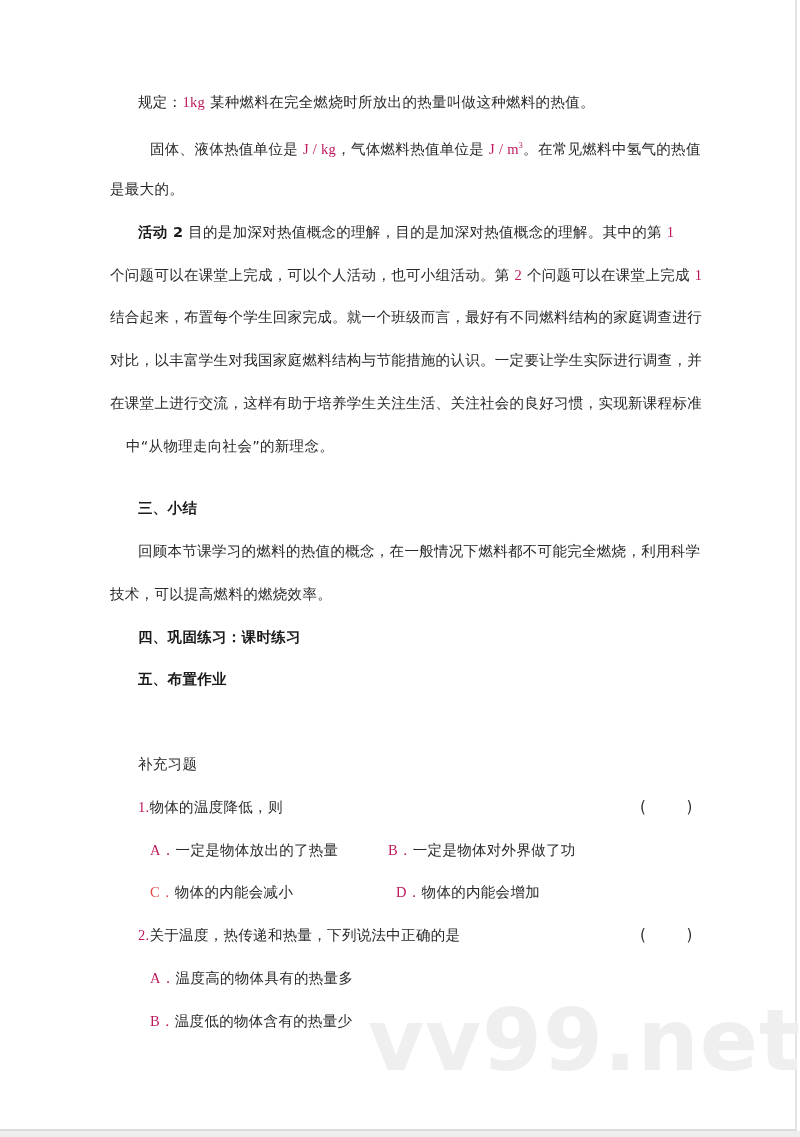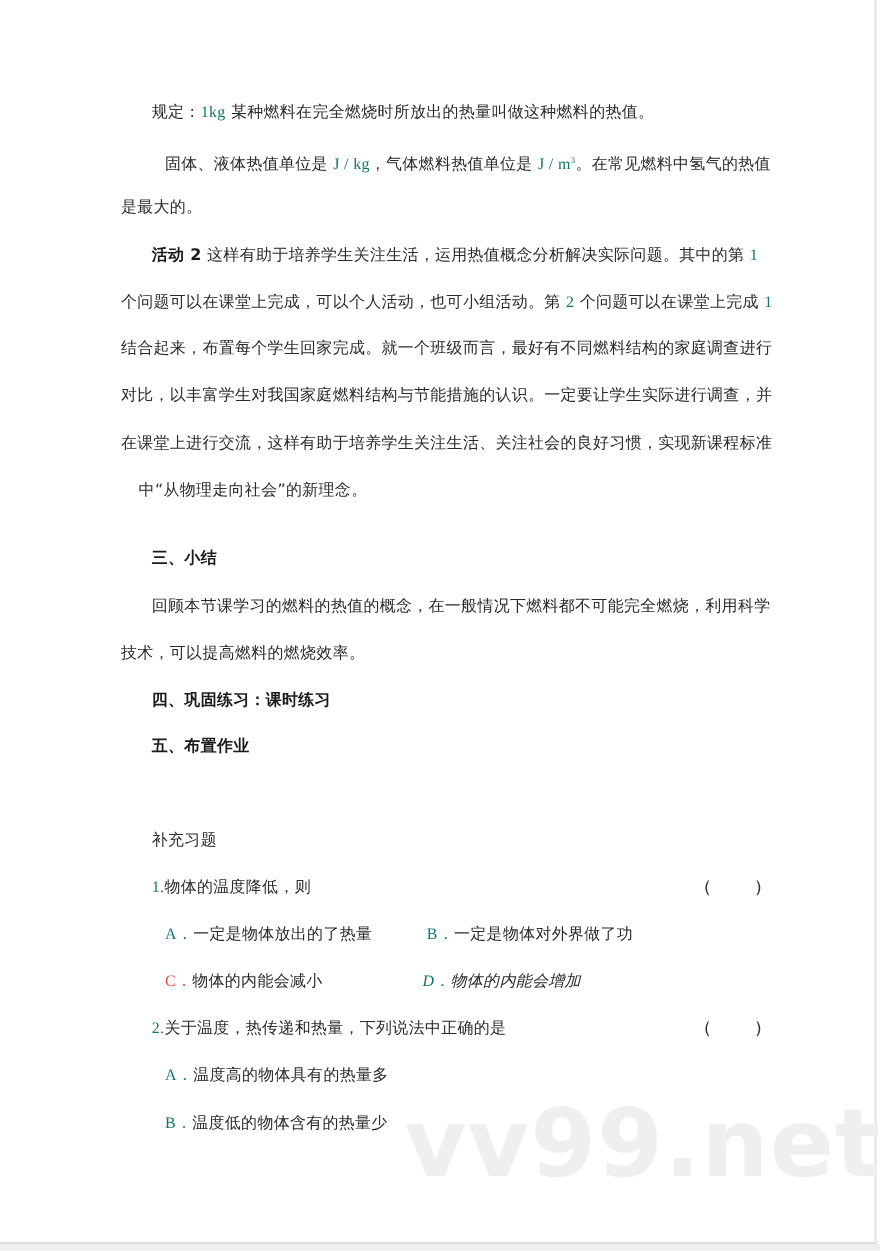--- a/index.html
+++ b/index.html
@@ -35,21 +35,21 @@
     }
     .line {
       position: absolute;
       font-size: 14.5px;
       line-height: 20px;
       white-space: nowrap;
       letter-spacing: 0.3px;
     }
     .serif {
       font-family: "Liberation Serif", "DejaVu Serif", serif;
-      color: #0f766e;
+      color: #be185d;
       font-weight: normal;
     }
     .bold { font-weight: bold; color: #1a1a1a; }
     .sup { font-size: 8px; vertical-align: super; }
     .red { color: #e04848; }
     .paren {
       position: absolute;
       font-size: 15px;
       line-height: 20px;
       color: #333;
@@ -79,21 +79,21 @@
 
   <div class="line" style="left:150px; top:136px;">
     <span>固体、液体热值单位是</span>
     <span class="serif">J / kg</span><span>，气体燃料热值单位是</span>
     <span class="serif"><span>J / m</span><span class="sup">3</span></span><span>。在常见燃料中氢气的热值</span>
   </div>
   <div class="line" style="left:110px; top:179px;">是最大的。</div>
 
   <div class="line" style="left:138px; top:222px;">
     <span class="bold">活动 2</span>
-    <span>这样有助于培养学生关注生活，运用热值概念分析解决实际问题。其中的第</span>
+    <span>目的是加深对热值概念的理解，目的是加深对热值概念的理解。其中的第</span>
     <span class="serif">1</span>
   </div>
   <div class="line" style="left:110px; top:265px;">
     <span>个问题可以在课堂上完成，可以个人活动，也可小组活动。第</span>
     <span class="serif">2</span>
     <span>个问题可以在课堂上完成</span>
     <span class="serif">1</span>
   </div>
   <div class="line" style="left:110px; top:307px;">结合起来，布置每个学生回家完成。就一个班级而言，最好有不同燃料结构的家庭调查进行</div>
   <div class="line" style="left:110px; top:350px;">对比，以丰富学生对我国家庭燃料结构与节能措施的认识。一定要让学生实际进行调查，并</div>
@@ -116,21 +116,21 @@
 
   <div class="line" style="left:388px; top:840px;">
     <span class="serif">B．</span><span>一定是物体对外界做了功</span>
   </div>
   <div class="line" style="left:150px; top:840px;">
     <span class="serif">A．</span><span>一定是物体放出的了热量</span>
   </div>
   <div class="line" style="left:150px; top:882px;">
     <span class="serif red">C．</span><span>物体的内能会减小</span>
   </div>
-  <div class="line" style="left:384px; top:882px;font-style:italic;">
+  <div class="line" style="left:396px; top:882px;">
     <span class="serif">D．</span><span>物体的内能会增加</span>
   </div>
 
   <div class="line" style="left:138px; top:925px;">
     <span class="serif">2.</span><span>关于温度，热传递和热量，下列说法中正确的是</span>
   </div>
   <div class="paren" style="left:640px; top:925px;">( )</div>
 
   <div class="line" style="left:150px; top:968px;">
     <span class="serif">A．</span><span>温度高的物体具有的热量多</span>

